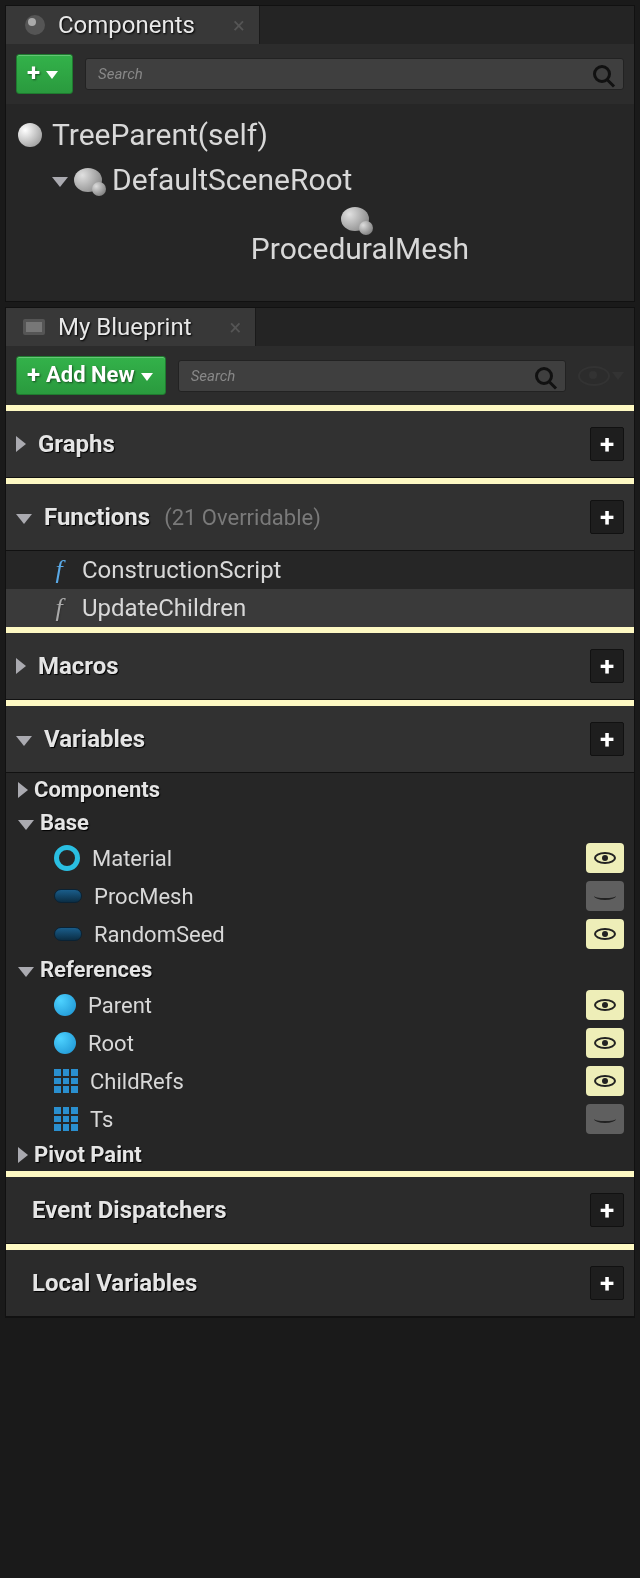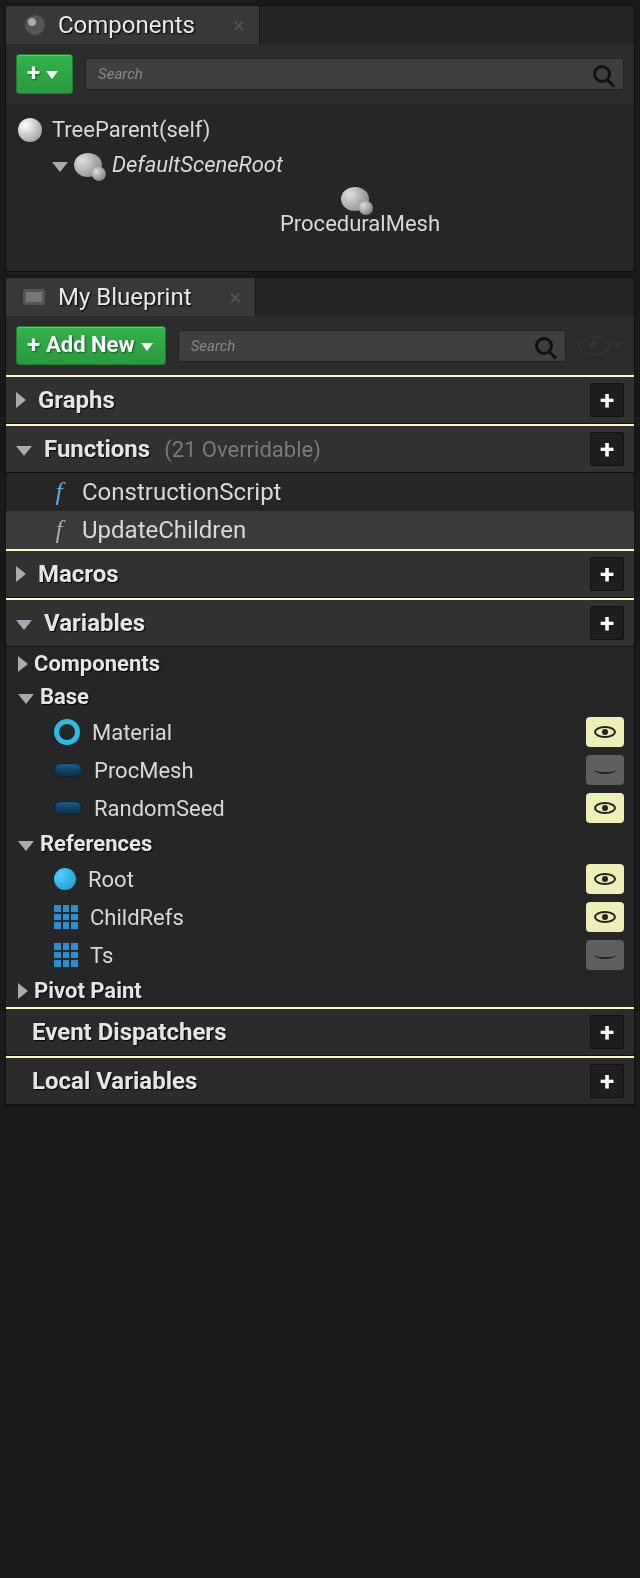--- a/index.html
+++ b/index.html
@@ -103,23 +103,23 @@
   .tree {
     padding: 8px 6px 30px 6px;
     background: #262626;
   }
   .tree-row {
     display: flex;
     align-items: center;
     padding: 5px 6px;
     cursor: pointer;
     color: #d8d8d8;
-    font-size: 22px;
-  }
-  .indent1 { padding-left: 40px; font-style: italic; }
+    font-size: 30px;
+  }
+  .indent1 { padding-left: 40px; }
   .indent2 { padding-left: 86px; flex-direction: column; }
   .sphere {
     width: 24px; height: 24px;
     border-radius: 50%;
     margin-right: 10px;
     position: relative;
   }
   .sphere.white { background: radial-gradient(circle at 30% 30%, #fff, #888); }
   .sphere.scene {
     width: 28px; height: 24px;
@@ -146,23 +146,23 @@
     border-right: 8px solid transparent;
     border-top: 10px solid #aaaab0;
     transform: translateY(2px);
     margin-right: 6px;
   }
   .section-header {
     display: flex;
     align-items: center;
     justify-content: space-between;
     background: #313131;
-    border-top: 2px solid #fef9c3;
+    border-top: 6px solid #fef9c3;
     border-bottom: 1px solid #111;
-    padding: 6px 10px;
+    padding: 16px 10px;
   }
   .section-header.sub {
     background: #2b2b2b;
   }
   .section-left {
     display: flex;
     align-items: center;
     gap: 6px;
   }
   .section-title {
@@ -474,20 +474,29 @@
 
   <div class="sub-category">
     <span class="arrow-expand"></span>
     <span class="section-title">References</span>
   </div>
 
   <div id="ref-vars">
       <div class="var-row">
         <div class="var-left">
           <span class="var-icon-dot"></span>
+          <span class="var-name">Parent</span>
+        </div>
+        <span class="eye-icon open">
+          <span class="eye-shape"></span>
+        </span>
+      </div>
+      <div class="var-row">
+        <div class="var-left">
+          <span class="var-icon-dot"></span>
           <span class="var-name">Root</span>
         </div>
         <span class="eye-icon open">
           <span class="eye-shape"></span>
         </span>
       </div>
       <div class="var-row">
         <div class="var-left">
           <span class="var-icon-grid">
             <div></div>

